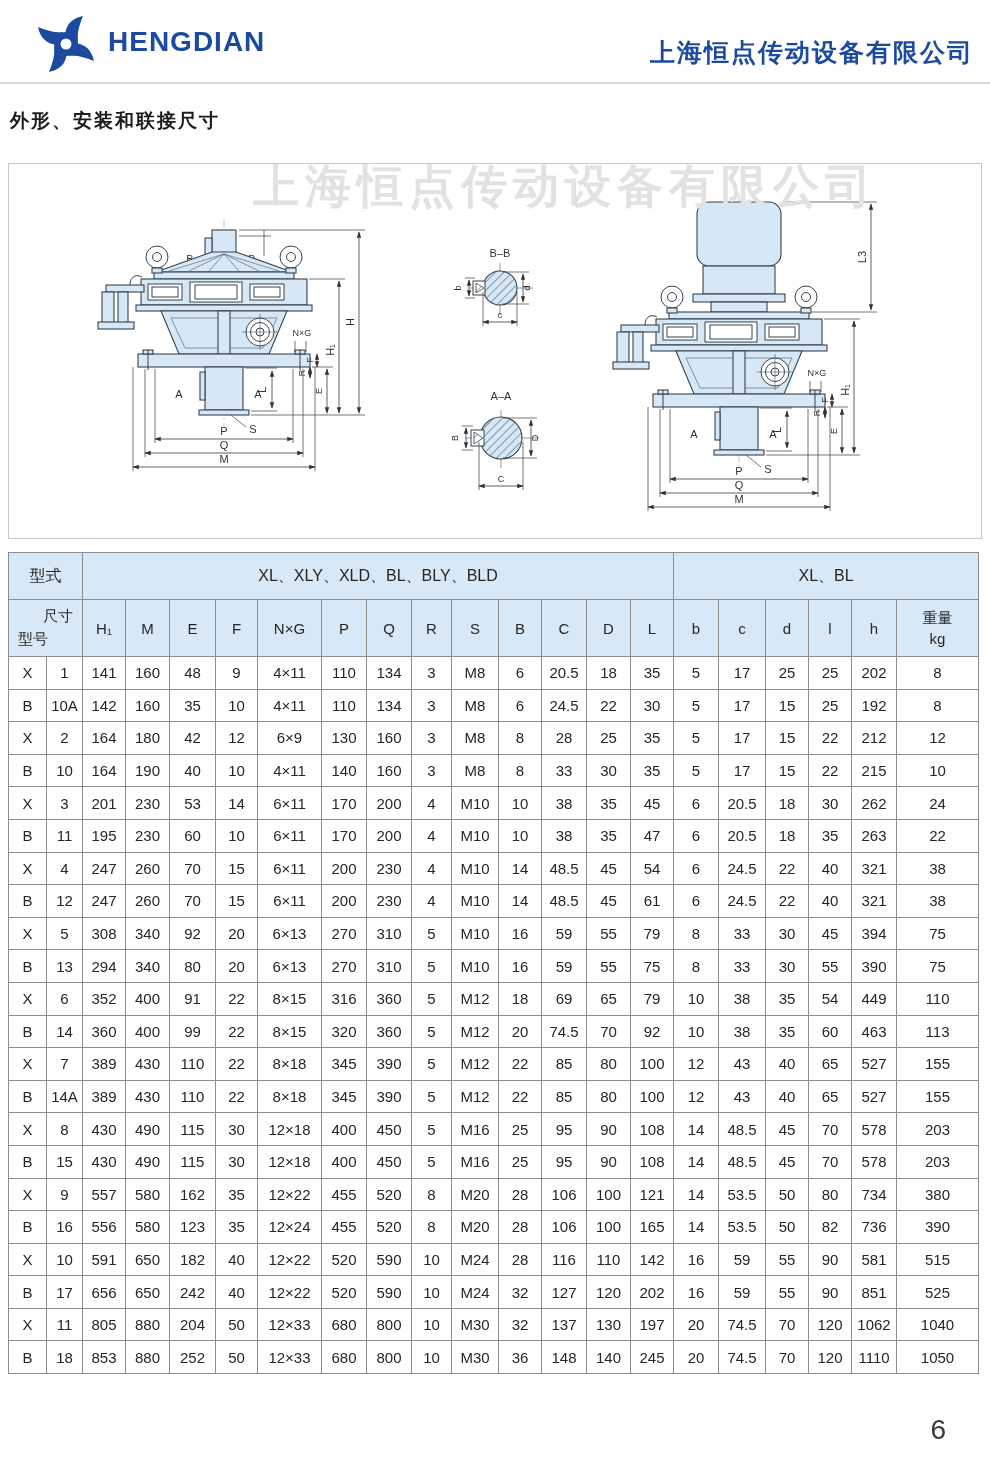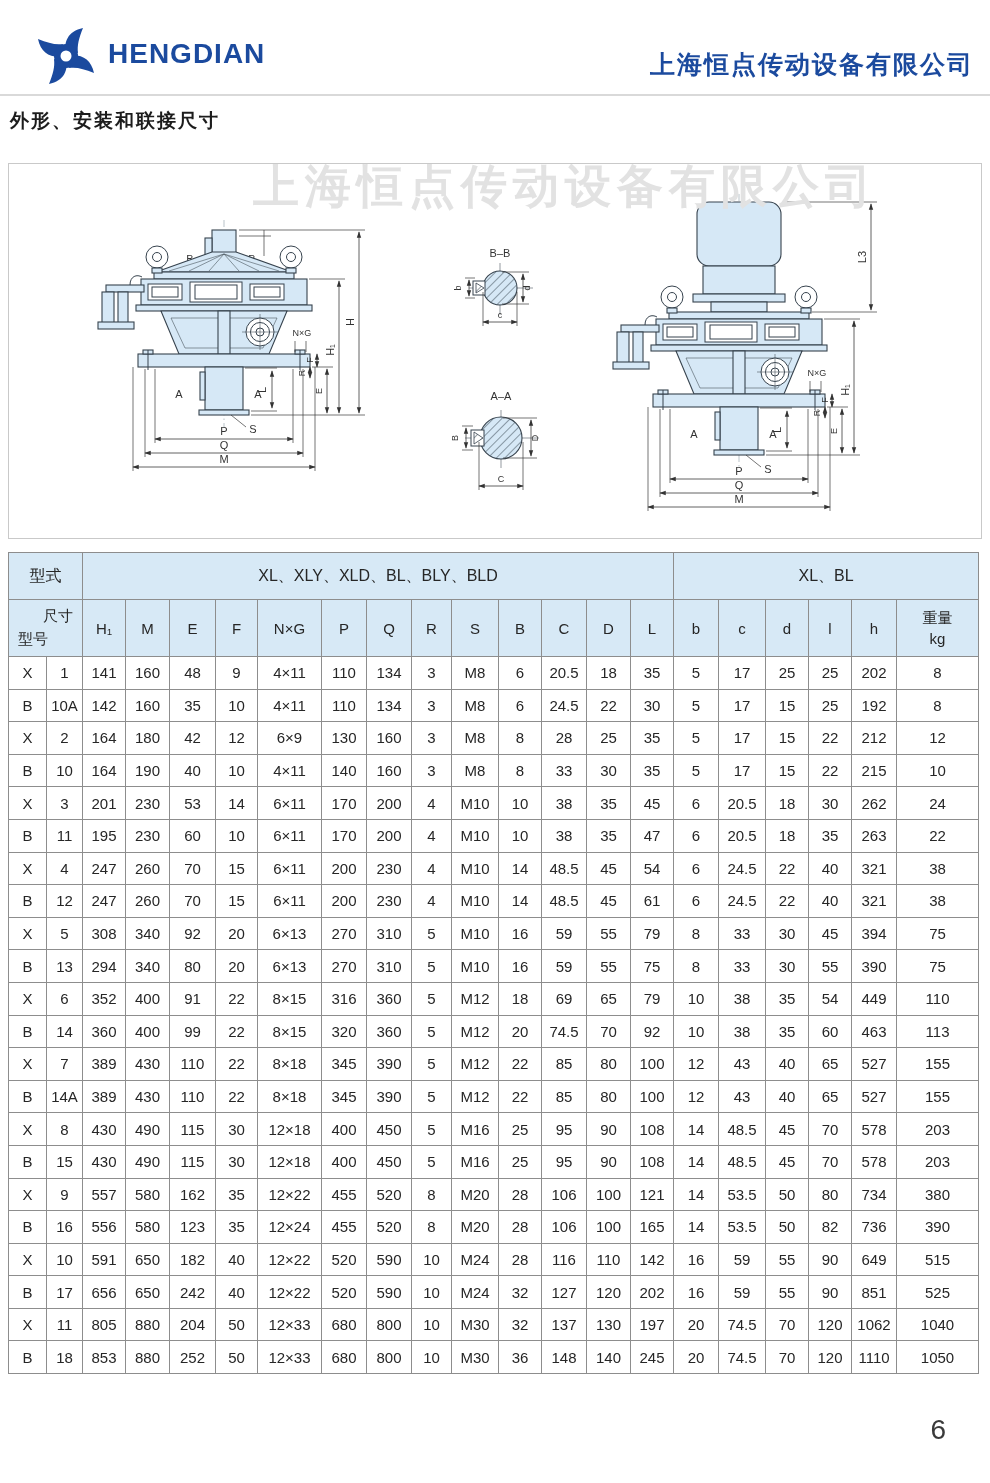--- a/index.html
+++ b/index.html
@@ -1,18 +1,18 @@
 <!DOCTYPE html>
 <html><head>
 <meta charset="utf-8">
 <style>
   html,body{margin:0;padding:0;background:#ffffff;}
   body{width:990px;height:1483px;position:relative;font-family:"Liberation Sans",sans-serif;color:#222;}
   
-  .banner{position:absolute;left:0;top:16px;width:990px;height:61px;}
+  .banner{position:absolute;left:0;top:4px;width:990px;height:61px;}
   .logo{position:absolute;left:34px;top:8px;width:64px;height:64px;}
   .brand{position:absolute;left:108px;top:22px;font-size:28px;font-weight:700;color:#1b4a9e;letter-spacing:1px;}
   .company{position:absolute;right:16px;top:32px;font-size:25px;font-weight:700;color:#1b4a9e;letter-spacing:2px;}
   .rule{position:absolute;left:0;top:78px;width:990px;height:2px;background:#d9d9d9;}
   
   .sect-title{position:absolute;left:10px;top:108px;font-size:19px;font-weight:700;color:#1c1c1c;letter-spacing:2px;}
   
   .drawbox{position:absolute;left:8px;top:163px;width:972px;height:374px;border:1px solid #c9c9c9;background:#fff;overflow:hidden;}
   .wmark{position:absolute;left:244px;top:-8px;font-size:46px;font-weight:700;color:#e2e2e2;letter-spacing:6px;white-space:nowrap;user-select:none;}
   svg text{font-family:"Liberation Sans",sans-serif;fill:#333;}
@@ -809,21 +809,21 @@
         <td>10</td>
         <td>M24</td>
         <td>28</td>
         <td>116</td>
         <td>110</td>
         <td>142</td>
         <td>16</td>
         <td>59</td>
         <td>55</td>
         <td>90</td>
-        <td>649</td>
+        <td>581</td>
         <td>515</td>
       </tr>
       <tr>
         <td>B</td>
         <td>17</td>
         <td>656</td>
         <td>650</td>
         <td>242</td>
         <td>40</td>
         <td>12×22</td>

